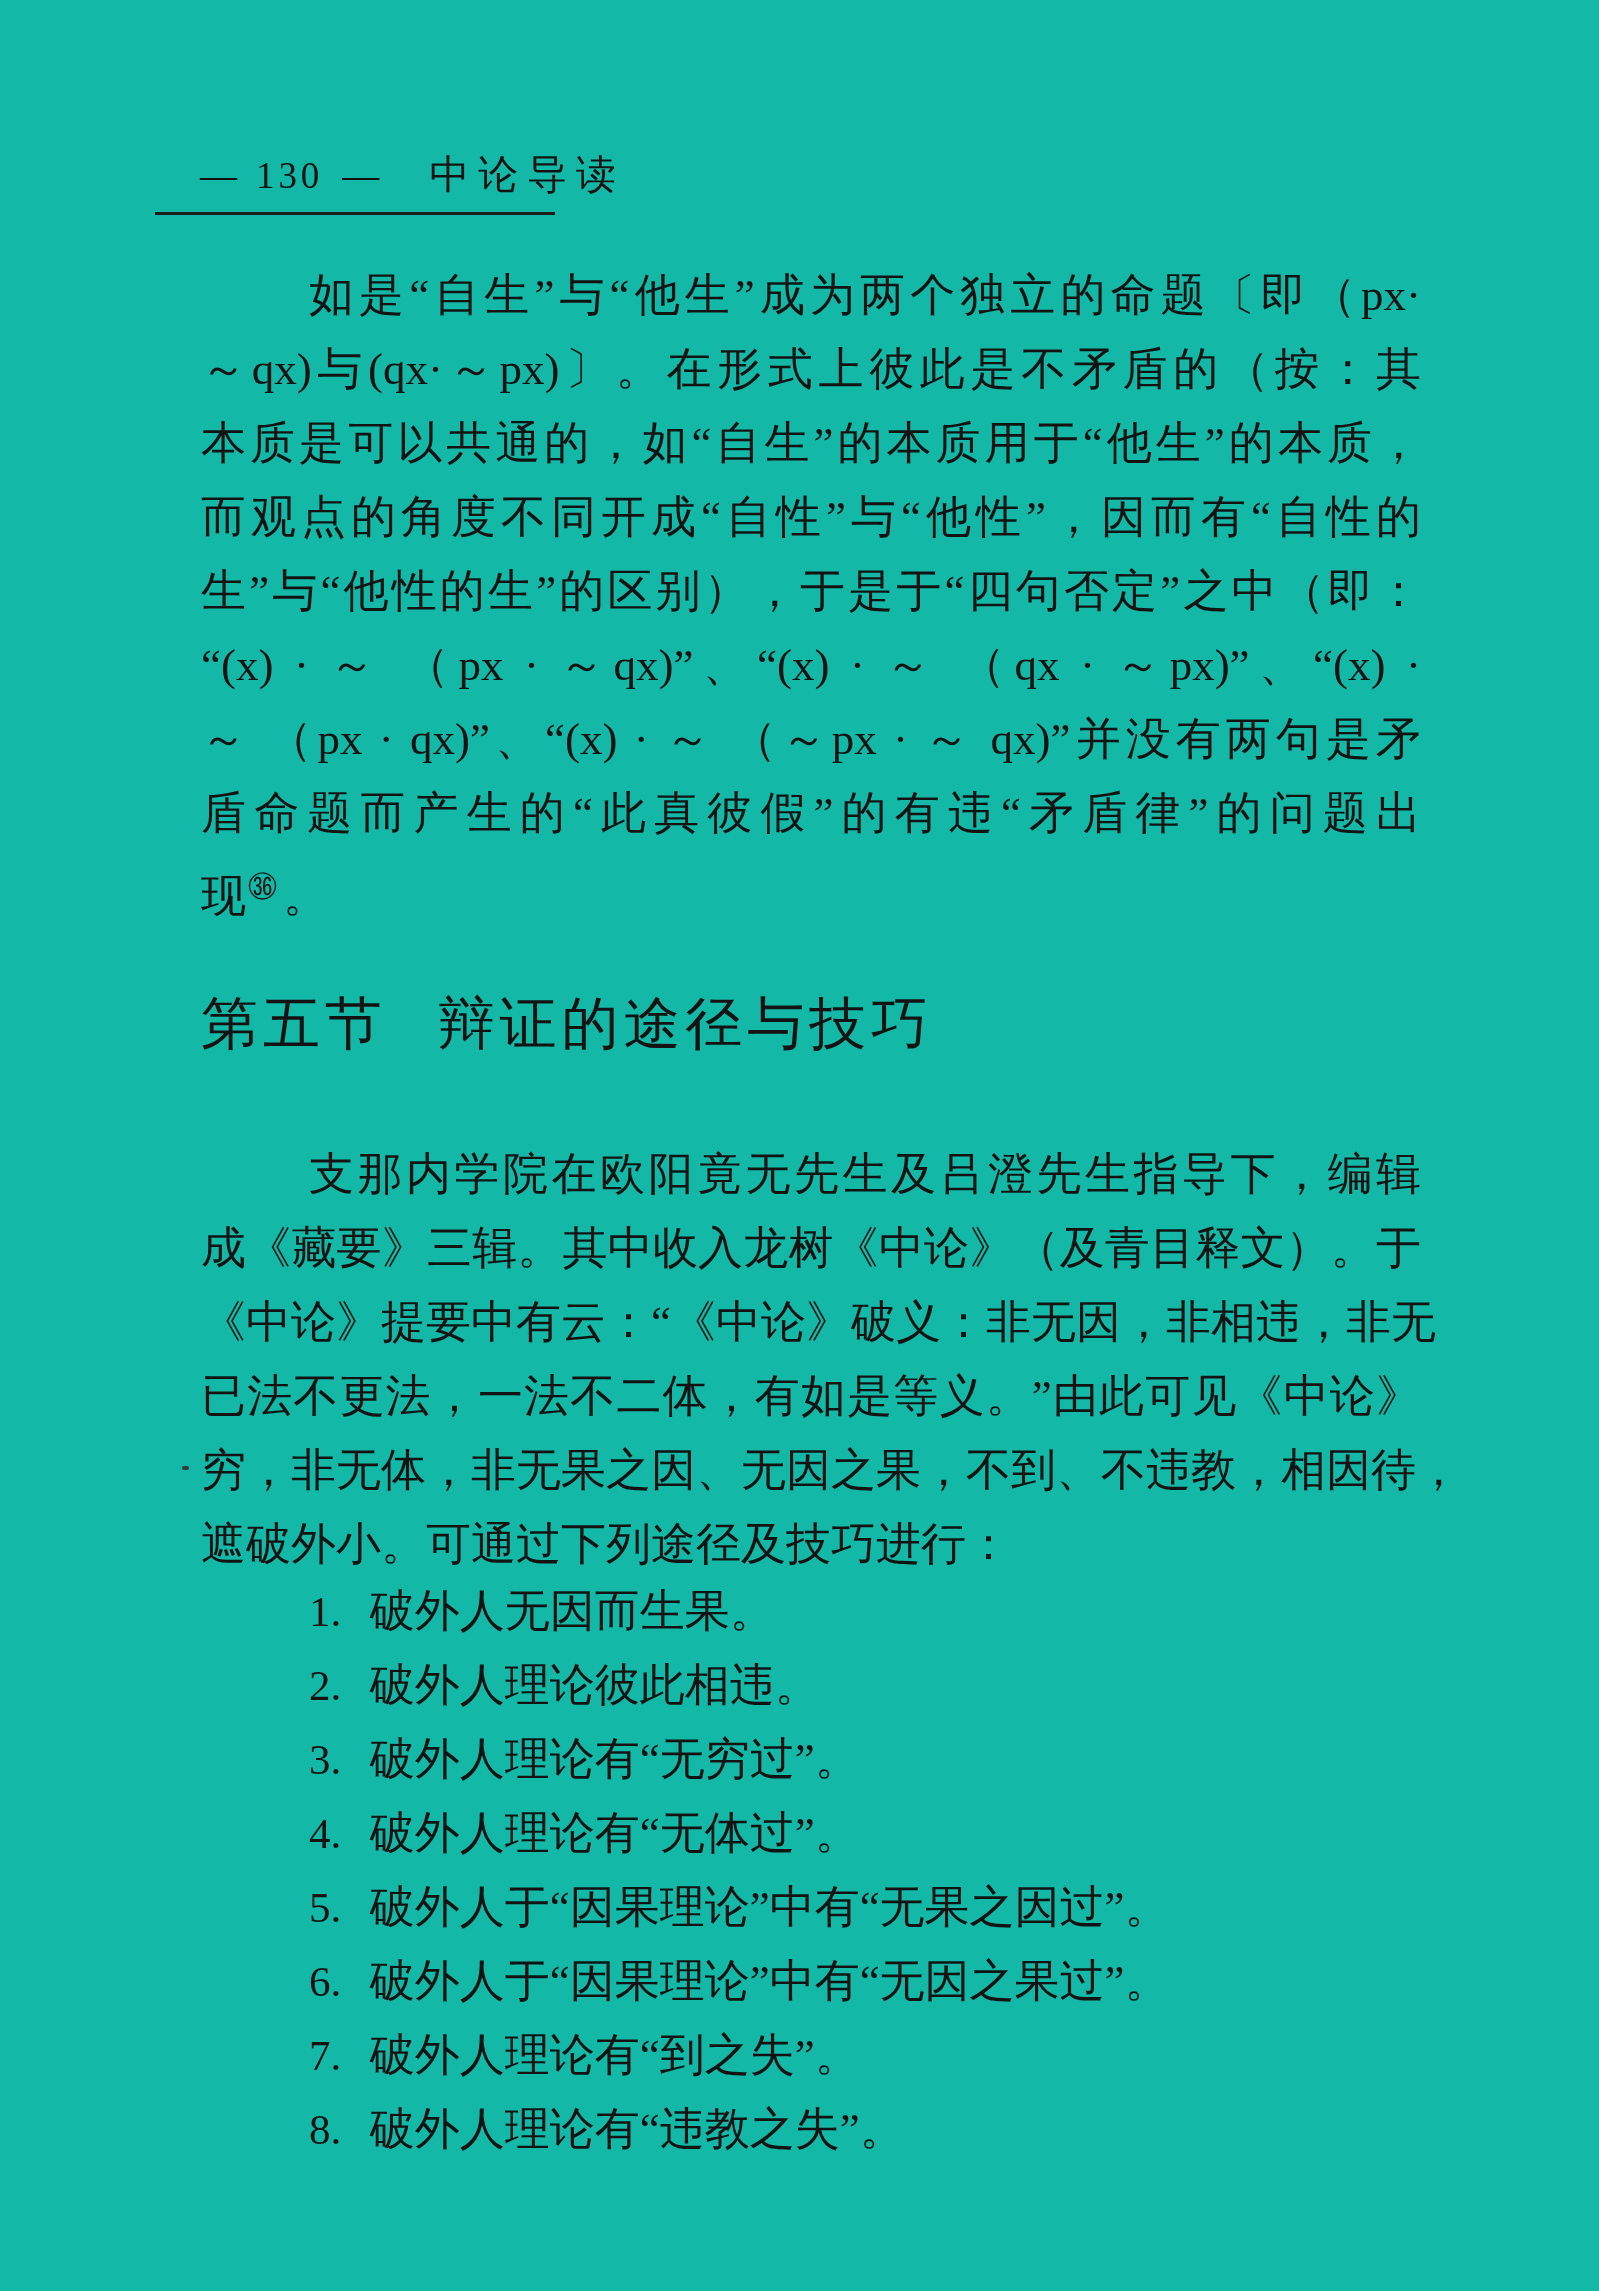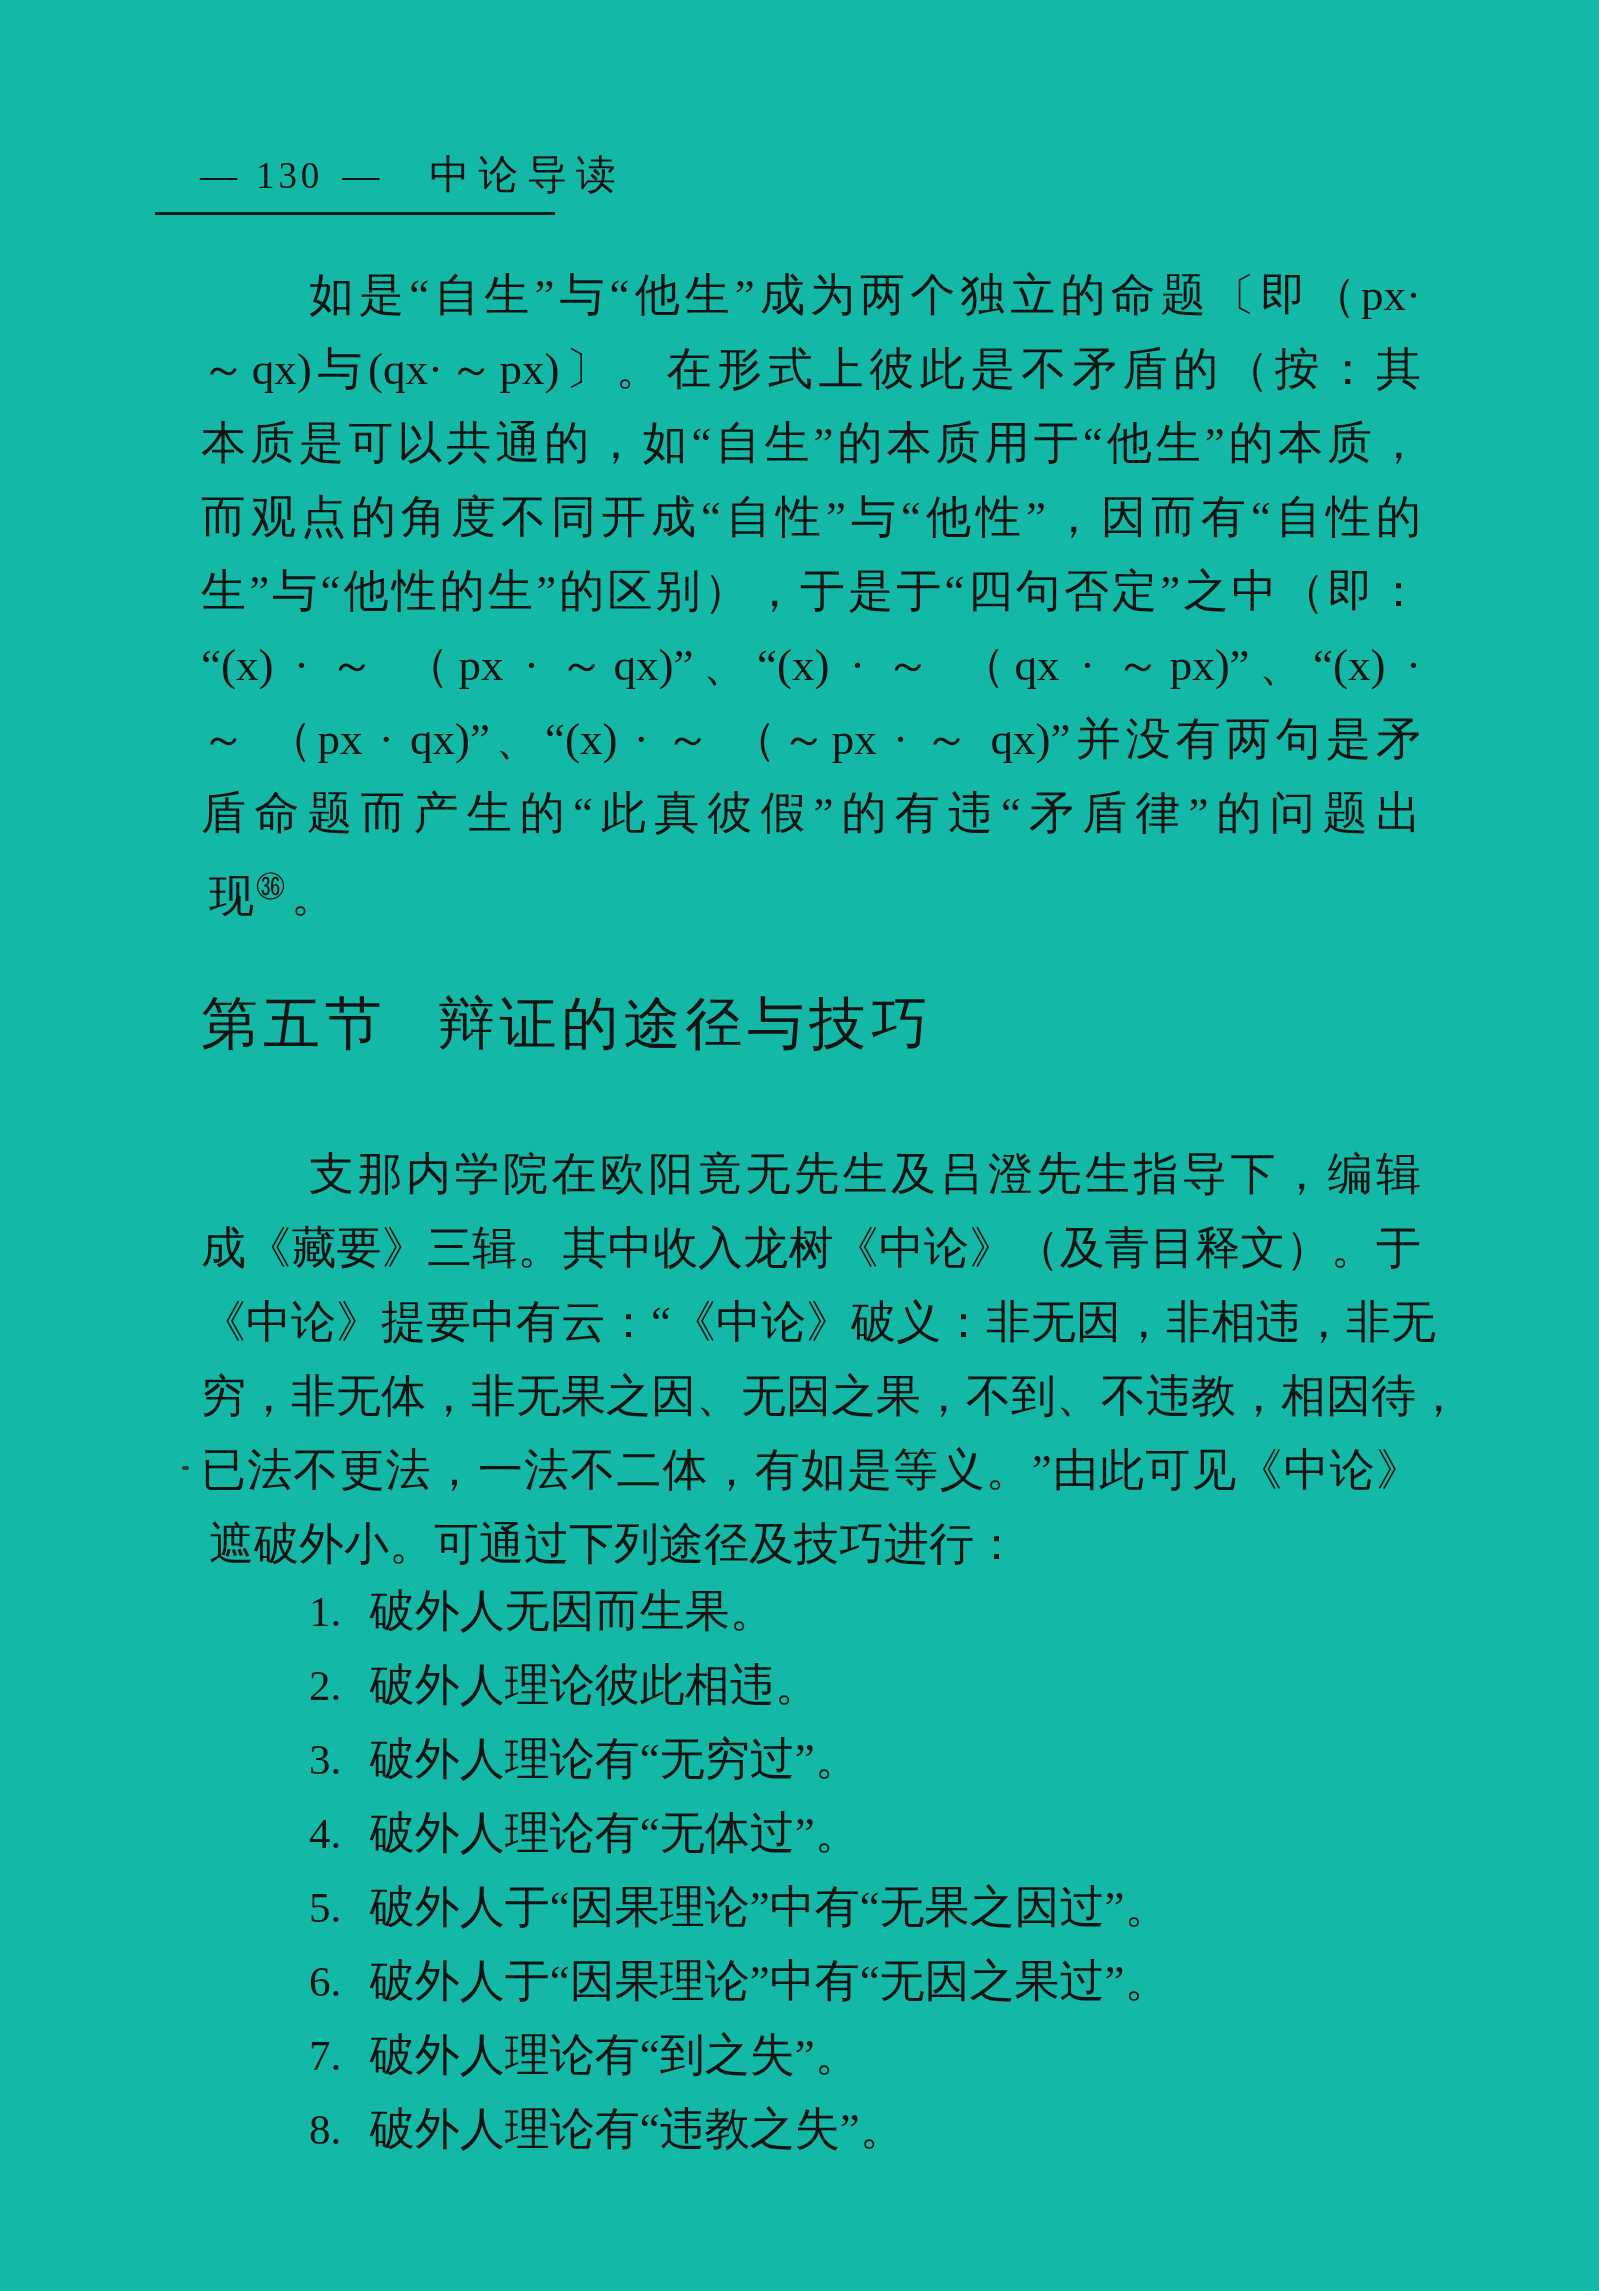--- a/index.html
+++ b/index.html
@@ -29,21 +29,21 @@
     position:absolute;left:201px;width:1220px;
     font-size:45px;line-height:74px;
   }
   .line{
     height:74px;
     text-align:justify;
     text-align-last:justify;
     text-justify:inter-character;
     white-space:nowrap;
   }
-  .line.left{text-align:center;text-align-last:left;margin-left:8px;}
+  .line.left{text-align:center;text-align-last:left;}
   .line.indent{padding-left:108px;}
   sup.fnote{font-size:29px;vertical-align:13.7px;letter-spacing:0;margin:0 5.9px 0 2px;}
   
   .section-heading{
     position:absolute;left:201px;top:986px;
     font-size:57px;font-weight:normal;
     letter-spacing:4.9px;white-space:nowrap;
   }
   .section-heading .sec-num{margin-right:51px;}
   
@@ -82,22 +82,22 @@
   </div>
 
   <div class="section-heading">
     <span class="sec-num">第五节</span><span>辩证的途径与技巧</span>
   </div>
 
   <div class="textblock" style="top:1137px">
     <div class="line indent">支那内学院在欧阳竟无先生及吕澄先生指导下，编辑</div>
     <div class="line">成《藏要》三辑。其中收入龙树《中论》（及青目释文）。于</div>
     <div class="line">《中论》提要中有云：“《中论》破义：非无因，非相违，非无</div>
+    <div class="line">已法不更法，一法不二体，有如是等义。”由此可见《中论》</div>
     <div class="line">穷，非无体，非无果之因、无因之果，不到、不违教，相因待，</div>
-    <div class="line">已法不更法，一法不二体，有如是等义。”由此可见《中论》</div>
     <div class="line left">遮破外小。可通过下列途径及技巧进行：</div>
   </div>
 
   <div class="numlist" style="top:1574px">
     <div class="item"><span class="num">1.</span><span>破外人无因而生果。</span></div>
     <div class="item"><span class="num">2.</span><span>破外人理论彼此相违。</span></div>
     <div class="item"><span class="num">3.</span><span>破外人理论有“无穷过”。</span></div>
     <div class="item"><span class="num">4.</span><span>破外人理论有“无体过”。</span></div>
     <div class="item"><span class="num">5.</span><span>破外人于“因果理论”中有“无果之因过”。</span></div>
     <div class="item"><span class="num">6.</span><span>破外人于“因果理论”中有“无因之果过”。</span></div>

